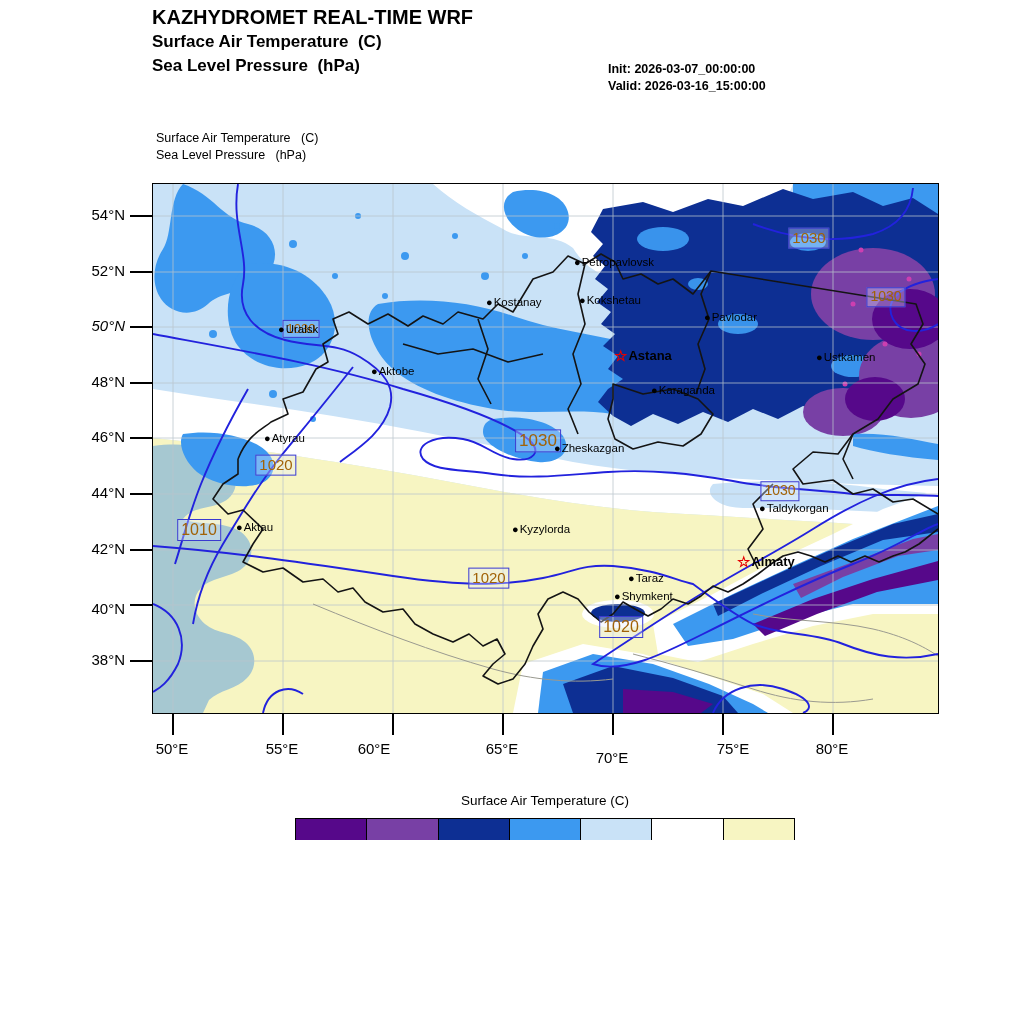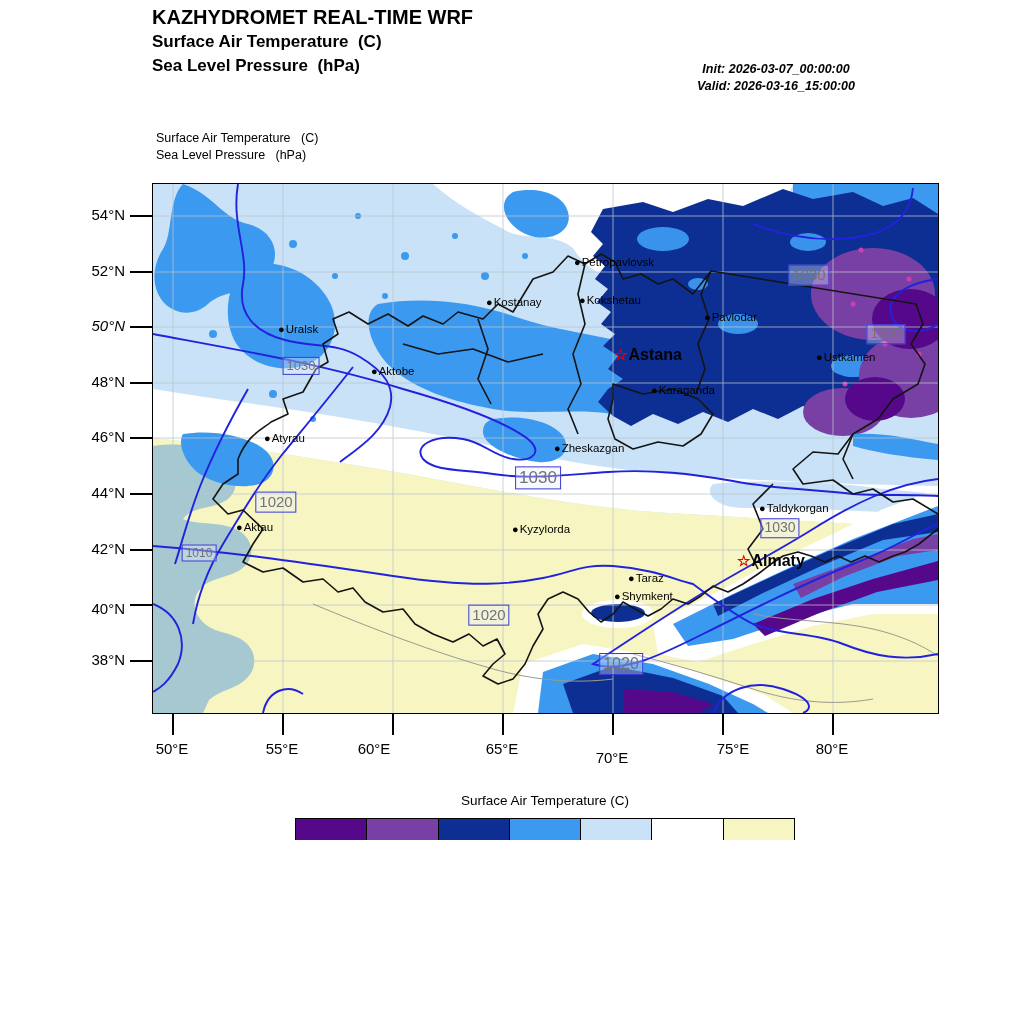--- a/index.html
+++ b/index.html
@@ -1,33 +1,33 @@
 <!DOCTYPE html>
 <html><head>
 <meta charset="utf-8">
 <style>
   html,body{margin:0;padding:0;background:#fff;}
   .fig{position:relative;width:1024px;height:840px;background:#fff;font-family:"Liberation Sans",sans-serif;color:#000;overflow:hidden;}
   .t1{position:absolute;left:152px;top:6px;font-size:20px;font-weight:bold;white-space:pre;}
   .t2{position:absolute;left:152px;top:32px;font-size:17px;font-weight:bold;white-space:pre;}
   .t3{position:absolute;left:152px;top:56px;font-size:17px;font-weight:bold;white-space:pre;}
-  .initv{position:absolute;right:88px;width:320px;text-align:center;font-size:12.5px;font-weight:bold;white-space:pre;font-style:italic;}
+  .initv{position:absolute;right:96px;width:320px;text-align:left;font-size:12.5px;font-weight:bold;white-space:pre;}
   .sub{position:absolute;left:156px;font-size:12.5px;white-space:pre;}
   .mapbox{position:absolute;left:152px;top:183px;width:785px;height:529px;border:1px solid #000;box-sizing:content-box;}
   .mapbox svg{position:absolute;left:0;top:0;}
   .vtick{position:absolute;left:130px;width:22px;height:1.6px;background:#000;}
   .htick{position:absolute;top:713px;width:1.6px;height:22px;background:#000;}
   .latlab{position:absolute;left:55px;width:70px;text-align:right;font-size:15px;}
   .lonlab{position:absolute;top:740px;transform:translateX(-50%);font-size:15px;white-space:pre;}
   .city{position:absolute;display:flex;align-items:center;transform:translate(-5px,-55%);white-space:pre;z-index:5;}
   .dot{font-size:11px;line-height:10px;margin-right:1px;}
   .clabel{font-size:11.5px;}
-  .capital .clabel{font-size:16px;font-weight:bold;}
+  .capital .clabel{font-size:13px;font-weight:bold;}
   .star{color:#e60000;font-size:15px;font-weight:bold;line-height:12px;margin-right:1px;}
-  .plabel{position:absolute;transform:translate(-50%,-50%);color:#737373;border:1px solid #3a3ad0;background:rgba(230,238,255,0.35);padding:0 3px;font-size:13px;line-height:1.25;z-index:4;white-space:pre;margin-top:37px;}
+  .plabel{position:absolute;transform:translate(-50%,-50%);color:#a16207;border:1px solid #3a3ad0;background:rgba(230,238,255,0.35);padding:0 3px;font-size:13px;line-height:1.25;z-index:4;white-space:pre;}
   .cbar-title{position:absolute;left:295px;width:500px;top:793px;text-align:center;font-size:13.5px;}
   .cbar{position:absolute;left:295px;top:818px;width:500px;height:32px;display:flex;border:1px solid #000;box-sizing:border-box;}
   .cbar .cell{flex:1;border-right:1px solid #000;}
   .cbar .cell:last-child{border-right:none;}
   .cbar-ticks{position:absolute;left:295px;top:862px;width:500px;height:16px;font-size:13px;}
   .cbar-ticks span{position:absolute;transform:translateX(-50%);}
 </style>
 </head>
 <body>
 
@@ -222,21 +222,21 @@
     <div class="city" style="left:480px;top:395px;"><span class="dot">●</span><span class="clabel">Taraz</span></div>
     <div class="city" style="left:466px;top:413px;"><span class="dot">●</span><span class="clabel">Shymkent</span></div>
     <div class="city capital" style="left:466px;top:172px;"><span class="star">☆</span><span class="clabel">Astana</span></div>
     <div class="city capital" style="left:589px;top:378px;"><span class="star">☆</span><span class="clabel">Almaty</span></div>
 
     <div class="plabel" style="left:148px;top:145px;">1030</div>
     <div class="plabel" style="left:656px;top:54px;font-size:15px;">1030</div>
     <div class="plabel" style="left:733px;top:113px;font-size:14px;">1030</div>
     <div class="plabel" style="left:385px;top:257px;font-size:17px;">1030</div>
     <div class="plabel" style="left:123px;top:281px;font-size:15px;">1020</div>
-    <div class="plabel" style="left:46px;top:332px;font-size:12px;">1010</div>
+    <div class="plabel" style="left:46px;top:346px;font-size:16px;">1010</div>
     <div class="plabel" style="left:627px;top:307px;font-size:14px;">1030</div>
     <div class="plabel" style="left:336px;top:394px;font-size:15px;">1020</div>
     <div class="plabel" style="left:468px;top:443px;font-size:16px;">1020</div>
   </div>
 
   <div class="cbar-title">Surface Air Temperature (C)</div>
   <div class="cbar">
     <div class="cell" style="background: rgb(86, 8, 138);"></div>
     <div class="cell" style="background: rgb(120, 64, 165);"></div>
     <div class="cell" style="background: rgb(13, 47, 147);"></div>

